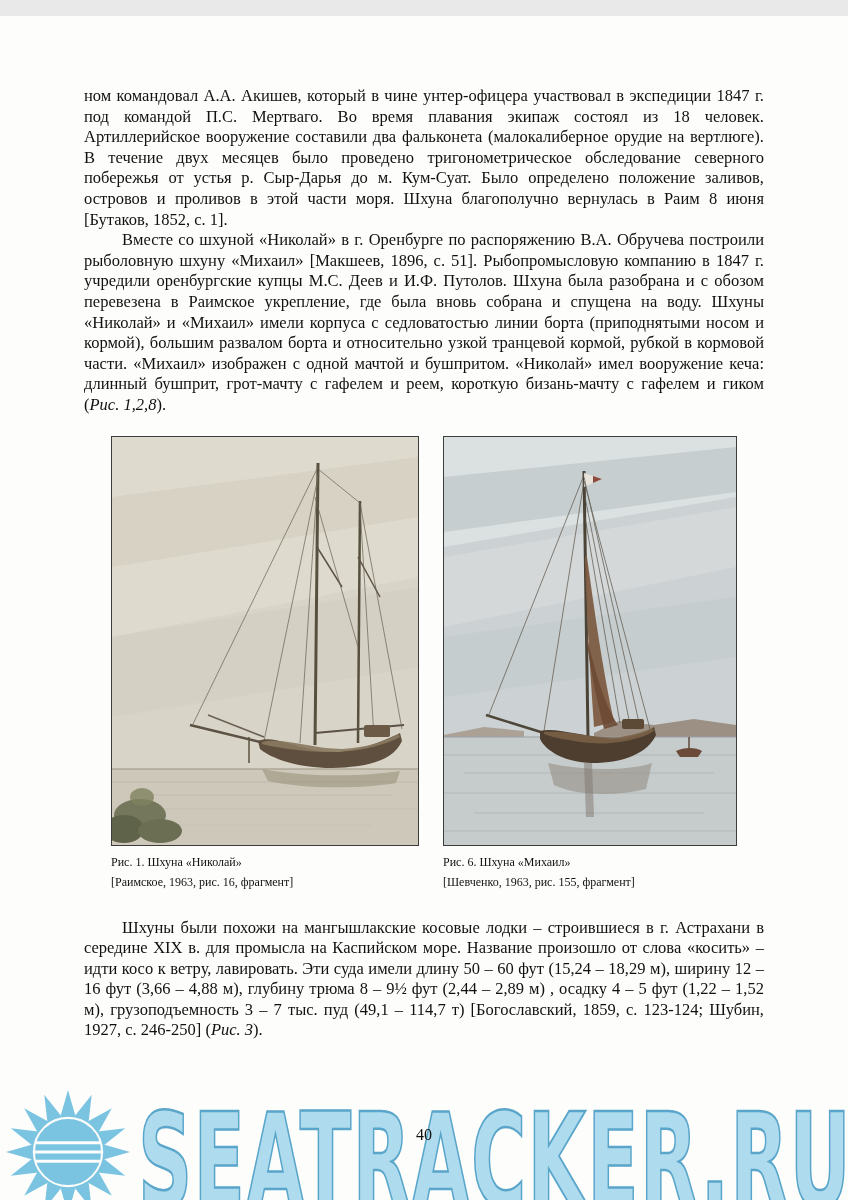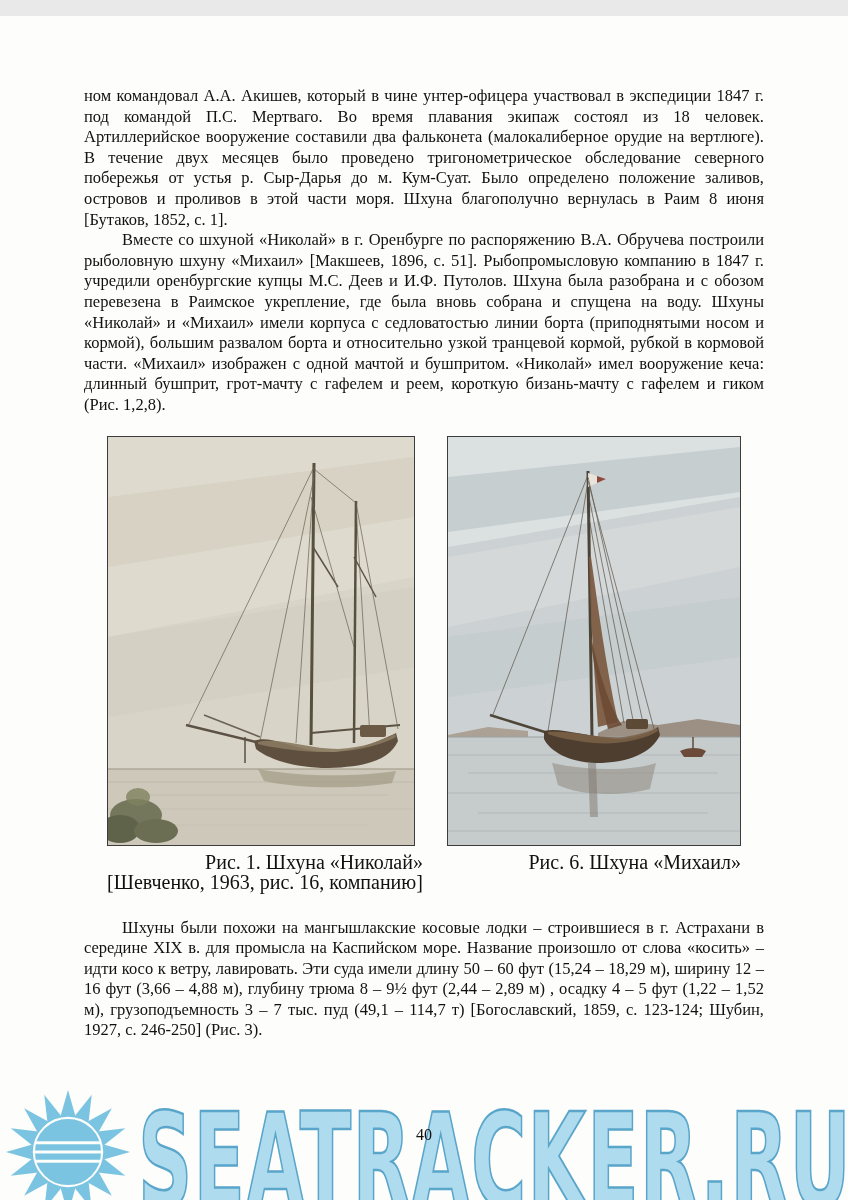--- a/index.html
+++ b/index.html
@@ -13,36 +13,36 @@
     overflow:hidden;
   }
   .text-col{
     position:absolute;
     top:70px;left:84px;width:680px;
     font-size:16.5px;line-height:20.6px;
     text-align:justify;
   }
   .text-col p{margin:0;}
   .indent{text-indent:38px;}
-  .it{}
+  .it{font-style:italic;}
   .figures-row{
     display:flex;justify-content:center;gap:24px;
     margin-top:20px;
   }
   figure{margin:0;}
   .img-frame{
     border:1px solid #3c3c3c;
     line-height:0;
     background:#d8d4c8;
   }
   .img-frame svg{display:block;}
   figcaption{
     margin-top:6px;
-    text-align:right;
-    font-size:20px;line-height:20px;
+    text-align:left;
+    font-size:12px;line-height:20px;
   }
   .para3{margin-top:26px !important;}
   .page-number{
     position:absolute;
     top:1110px;left:0;width:100%;
     text-align:center;
     font-size:16px;
     z-index:5;
   }
   .watermark{
@@ -124,21 +124,21 @@
               <line x1="203" y1="60" x2="246" y2="210"></line>
             </g>
             <path d="M146,304 C160,298 180,310 208,314 C238,318 268,306 288,296 L290,304 C282,322 260,330 220,331 C186,331 160,322 148,312 Z" fill="#5f4f3e"></path>
             <path d="M150,305 C170,300 200,312 230,312 C255,311 275,303 287,297 L288,300 C270,310 240,316 210,315 C185,314 162,310 150,307 Z" fill="#8a795f" opacity="0.9"></path>
             <rect x="252" y="288" width="26" height="12" rx="2" fill="#6b5a46"></rect>
             <path d="M150,332 C190,340 250,340 288,334 L284,346 C250,352 190,352 156,344 Z" fill="#a39a86" opacity="0.7"></path>
           </svg>
         </div>
         <figcaption>
           <div>Рис. 1. Шхуна «Николай»</div>
-          <div>[Шевченко, 1963, рис. 16, компанию]</div>
+          <div>[Раимское, 1963, рис. 16, фрагмент]</div>
         </figcaption>
       </figure>
 
       <figure>
         <div class="img-frame" style="width:292px;height:408px;background:#ccd1d3;">
           <svg width="292" height="408" viewBox="0 0 292 408" preserveAspectRatio="none">
             <rect width="292" height="408" fill="#ccd1d3"></rect>
             <path d="M0,0 L292,0 L292,60 L0,110 Z" fill="#dde1e2" opacity="0.9"></path>
             <path d="M0,40 L292,10 L292,55 L0,95 Z" fill="#b9c1c5" opacity="0.6"></path>
             <path d="M0,120 L292,70 L292,130 L0,190 Z" fill="#d6dadb" opacity="0.8"></path>
@@ -172,20 +172,21 @@
             <path d="M100,295 C124,293 150,302 176,300 C192,298 204,293 209,291 L210,294 C196,303 170,308 146,306 C126,304 108,300 100,297 Z" fill="#7a6047" opacity="0.9"></path>
             <rect x="178" y="282" width="22" height="10" rx="2" fill="#5c4936"></rect>
             <path d="M232,314 C240,310 252,310 258,314 L254,320 L236,320 Z" fill="#6b4a3a"></path>
             <line x1="245" y1="300" x2="245" y2="312" stroke="#5c4a3a" stroke-width="1.5"></line>
             <path d="M104,326 C140,334 184,334 208,326 L202,352 C170,360 130,358 110,348 Z" fill="#8f8a80" opacity="0.55"></path>
             <path d="M140,326 L148,326 L150,380 L142,380 Z" fill="#7d786e" opacity="0.5"></path>
           </svg>
         </div>
         <figcaption>
           <div>Рис. 6. Шхуна «Михаил»</div>
+          <div>[Шевченко, 1963, рис. 155, фрагмент]</div>
         </figcaption>
       </figure>
 
     </div>
 
     <p class="indent para3"><span>Шхуны были похожи на мангышлакские косовые лодки – строившиеся в г. Астрахани в середине XIX в. для промысла на Каспийском море. Название произошло от слова «косить» – идти косо к ветру, лавировать. Эти суда имели длину 50 – 60 фут (15,24 – 18,29 м), ширину 12 – 16 фут (3,66 – 4,88 м), глубину трюма 8 – 9½ фут (2,44 – 2,89 м) , осадку 4 – 5 фут (1,22 – 1,52 м), грузоподъемность 3 – 7 тыс. пуд (49,1 – 114,7 т) [Богославский, 1859, с. 123-124; Шубин, 1927, с. 246-250] (</span><span class="it">Рис. 3</span><span>).</span></p>
 
   </div>
 
   <div class="page-number">40</div>

